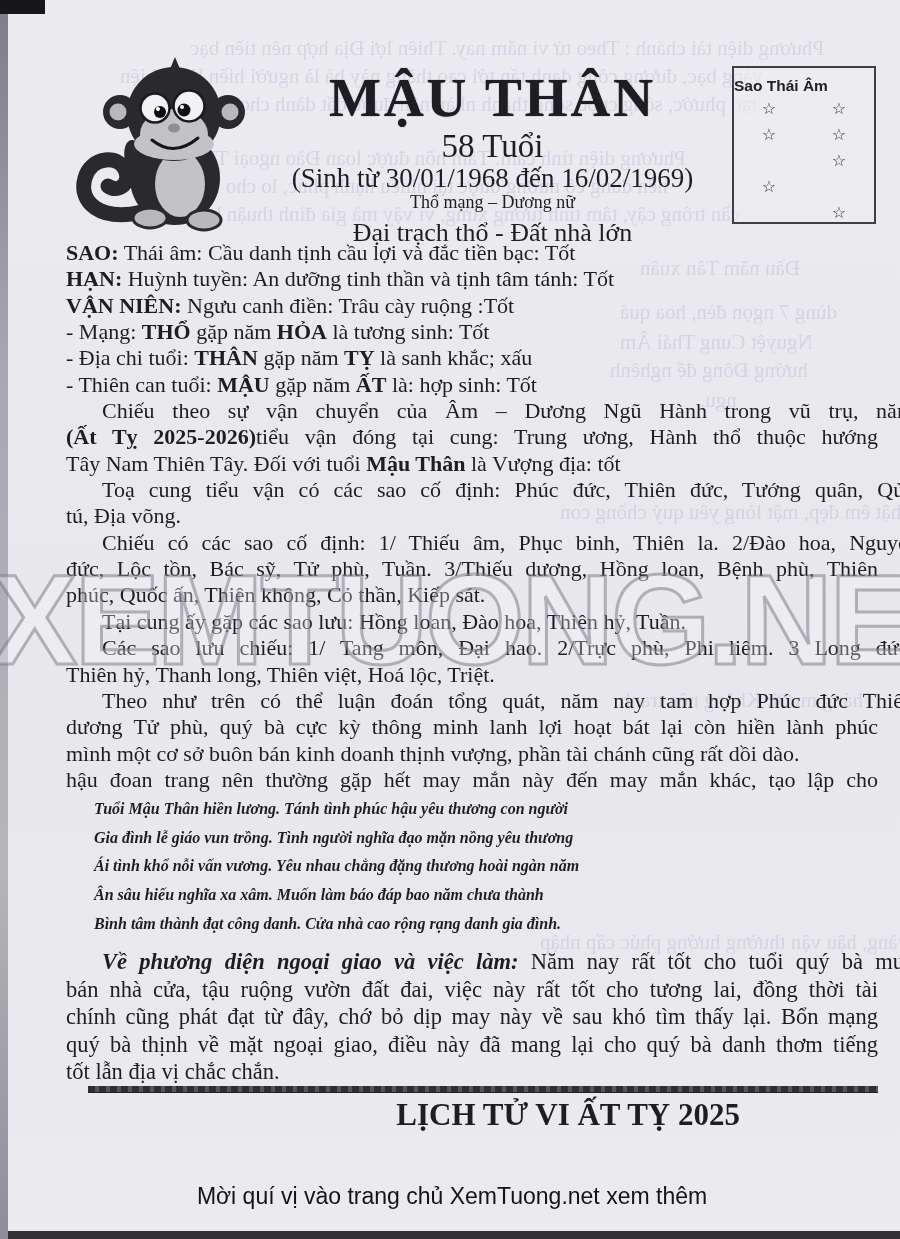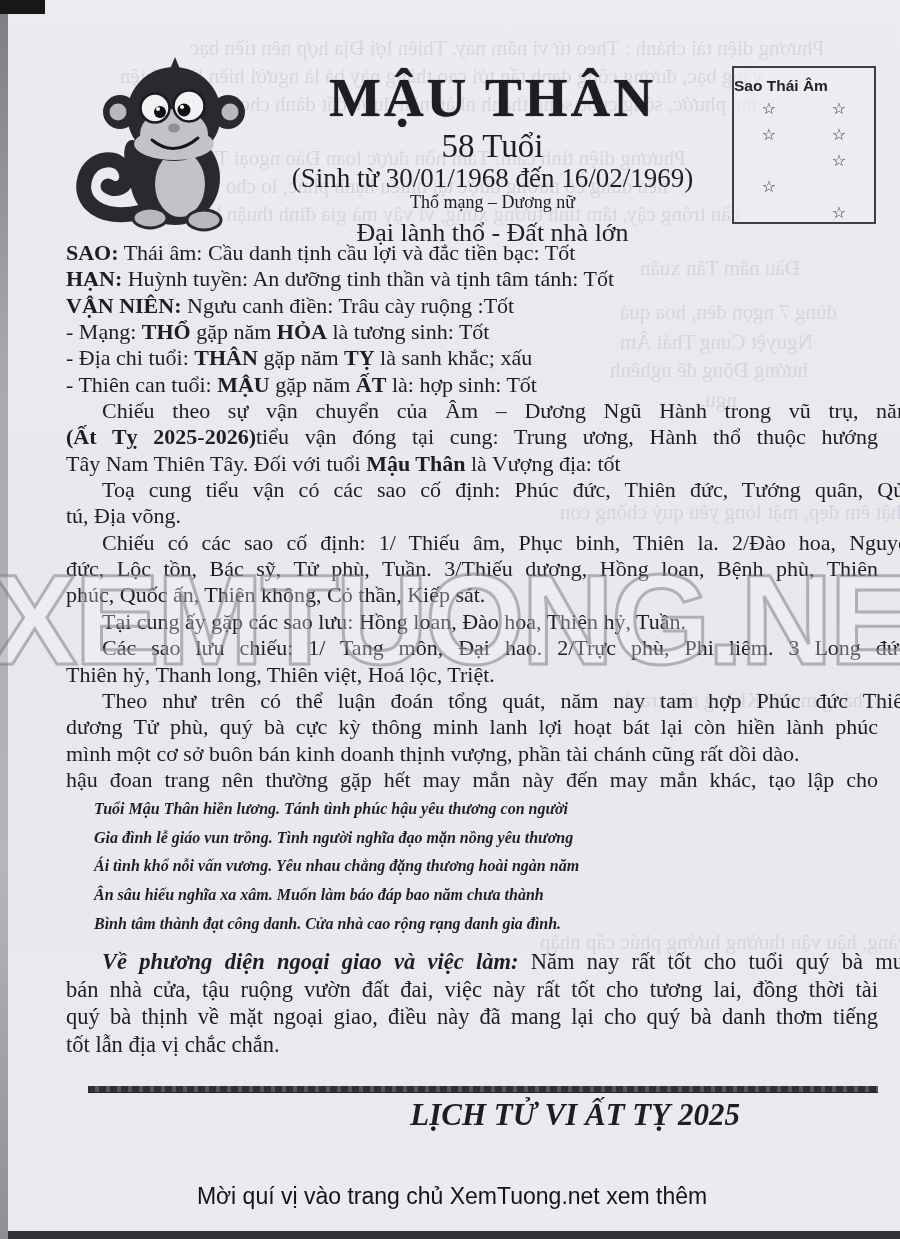--- a/index.html
+++ b/index.html
@@ -46,21 +46,21 @@
   
   .watermark{position:absolute;left:-8px;right:-8px;top:552px;z-index:6;text-align:center;
     font-family:"Liberation Sans","DejaVu Sans",sans-serif;font-weight:bold;font-size:128px;
     line-height:135px;letter-spacing:-3px;white-space:nowrap;color:rgba(248,248,252,.30);
     -webkit-text-stroke:3px rgba(115,115,128,.5);pointer-events:none;}
   
   .rule{position:absolute;left:88px;right:22px;top:1086px;height:6px;
     background:repeating-linear-gradient(90deg,#2f2f33 0 7px,#55555c 7px 11px);
     border-bottom:1px solid #222;z-index:2;}
   .footer-title{position:absolute;right:160px;top:1097px;font-size:31px;font-weight:bold;
-    font-style:italic;z-index:2;}
+    z-index:2;}
   .bottom-note{position:absolute;left:2px;width:100%;top:1183px;text-align:center;
     font-family:"Liberation Sans","DejaVu Sans",sans-serif;font-size:23px;color:#141414;z-index:2;}
 </style>
 </head>
 <body>
 
 <div class="page">
 
   <div class="edge-left"></div>
   <div class="edge-bottom"></div>
@@ -106,21 +106,21 @@
     <path d="M80 88 Q 102 106, 126 86" stroke="#16161a" stroke-width="3" fill="none" stroke-linecap="round"></path>
     <ellipse cx="78" cy="166" rx="17" ry="10" fill="#b9b9bd" stroke="#2a2a2e" stroke-width="3"></ellipse>
     <ellipse cx="132" cy="168" rx="17" ry="10" fill="#b9b9bd" stroke="#2a2a2e" stroke-width="3"></ellipse>
   </svg>
 
   <div class="header">
     <div class="title">MẬU THÂN</div>
     <div class="age">58 Tuổi</div>
     <div class="birth">(Sinh từ 30/01/1968 đến 16/02/1969)</div>
     <div class="elem">Thổ mạng – Dương nữ</div>
-    <div class="dest">Đại lành thổ - Đất nhà lớn</div>
+    <div class="dest">Đại trạch thổ - Đất nhà lớn</div>
   </div>
 
   <div class="starbox">
     <div class="sb-title">Sao Thái Âm</div>
     <div id="star-rows">
         <div class="star-row">
           <div class="star-cell">☆</div>
           <div class="star-cell">☆</div>
         </div>
         <div class="star-row">
@@ -170,20 +170,21 @@
       <div>Tuổi Mậu Thân hiền lương. Tánh tình phúc hậu yêu thương con người</div>
       <div>Gia đình lễ giáo vun trồng. Tình người nghĩa đạo mặn nồng yêu thương</div>
       <div>Ái tình khổ nỗi vấn vương. Yêu nhau chẳng đặng thương hoài ngàn năm</div>
       <div>Ân sâu hiếu nghĩa xa xâm. Muốn làm báo đáp bao năm chưa thành</div>
       <div>Bình tâm thành đạt công danh. Cửa nhà cao rộng rạng danh gia đình.</div>
     </div>
 
   <div class="closing" id="closing-lines">
       <div class="tline ind jst"><span class="bi">Về phương diện ngoại giao và việc làm:</span><span> Năm nay rất tốt cho tuổi quý bà mua</span></div>
       <div class="tline jst"><span>bán nhà cửa, tậu ruộng vườn đất đai, việc này rất tốt cho tương lai, đồng thời tài</span></div>
+      <div class="tline jst"><span>chính cũng phát đạt từ đây, chớ bỏ dịp may này về sau khó tìm thấy lại. Bổn mạng</span></div>
       <div class="tline jst"><span>quý bà thịnh về mặt ngoại giao, điều này đã mang lại cho quý bà danh thơm tiếng</span></div>
       <div class="tline"><span>tốt lẫn địa vị chắc chắn.</span></div>
     </div>
 
   <div class="watermark">XEMTUONG.NET</div>
 
   <div class="rule"></div>
   <div class="footer-title">LỊCH TỬ VI ẤT TỴ 2025</div>
 
   <div class="bottom-note">Mời quí vị vào trang chủ XemTuong.net xem thêm</div>

